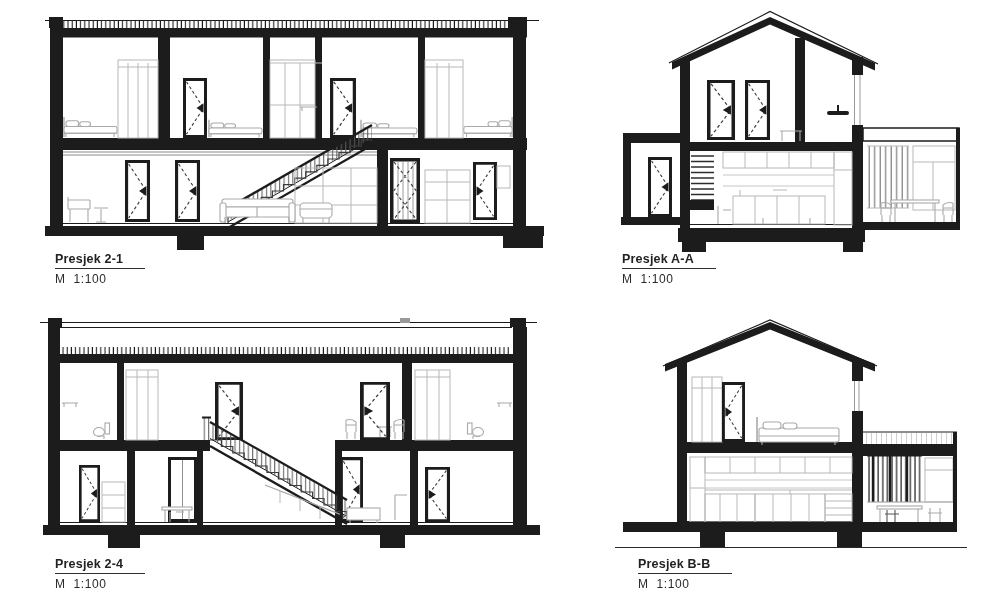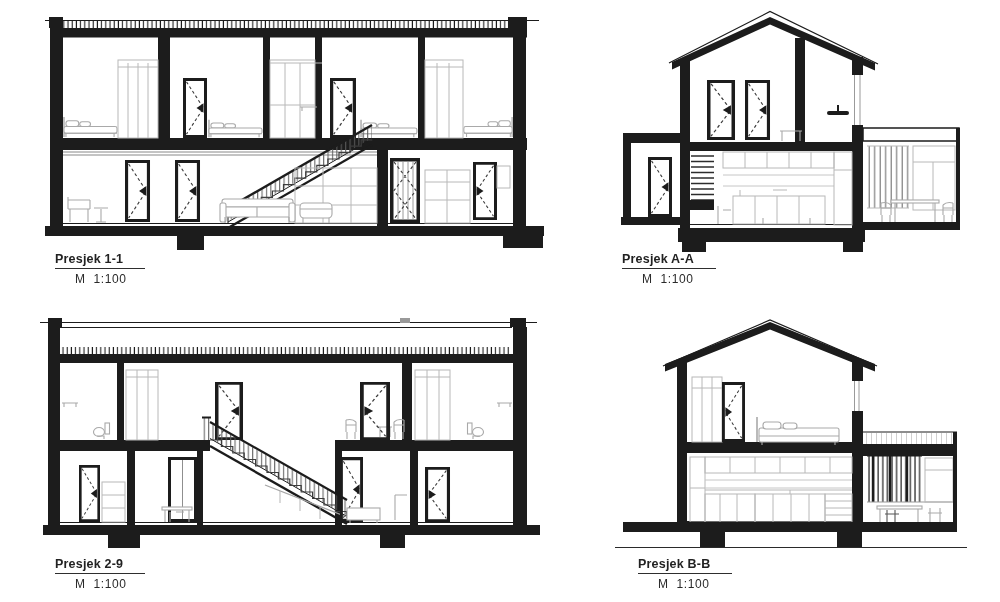--- a/index.html
+++ b/index.html
@@ -3,21 +3,21 @@
 <meta charset="utf-8">
 <style>
   html,body{margin:0;padding:0;background:#ffffff;}
   .sheet{position:relative;width:1000px;height:602px;background:#ffffff;overflow:hidden;
          font-family:"Liberation Sans",sans-serif;}
   .panel{position:absolute;margin:0;}
   .panel svg{display:block;}
   .label{position:absolute;color:#222;}
   .label-title{display:table;font-size:12.5px;font-weight:bold;letter-spacing:.2px;
                border-bottom:1.6px solid #2e2e2e;padding:0 22px 2px 0;}
-  .label-scale{font-size:12px;padding-top:3px;white-space:pre;letter-spacing:.6px;color:#2a2a2a;margin-left:20px;}
+  .label-scale{font-size:12px;padding-top:3px;white-space:pre;letter-spacing:.6px;color:#2a2a2a;}
   
   .blk{fill:#1c1c1c;}
   .ln{stroke:#1c1c1c;fill:none;}
   .dsh{stroke:#3a3a3a;stroke-width:1.1;fill:none;stroke-dasharray:3 2.6;}
   .fur{fill:#ffffff;stroke:#a9a9a9;stroke-width:1.1;}
   .furl{stroke:#a9a9a9;fill:none;stroke-width:1.1;}
   .kit{stroke:#b8b8b8;fill:none;stroke-width:1;}
 </style>
 </head>
 <body>
@@ -419,29 +419,29 @@
       <g>
         <rect x="8" y="204" width="334" height="10" class="blk"></rect>
         <rect x="85" y="214" width="25" height="15" class="blk"></rect>
         <rect x="222" y="214" width="25" height="15" class="blk"></rect>
         <path d="M0 229.5H352" stroke="#2a2a2a" stroke-width="1" fill="none"></path>
       </g>
     </svg>
   </figure>
 
   <div class="label" style="left:55px;top:252px">
-    <div class="label-title">Presjek 1-1</div>
+    <div class="label-title">Presjek 2-1</div>
     <div class="label-scale">M  1:100</div>
   </div>
   <div class="label" style="left:622px;top:252px">
     <div class="label-title">Presjek A-A</div>
     <div class="label-scale">M  1:100</div>
   </div>
   <div class="label" style="left:55px;top:557px">
-    <div class="label-title">Presjek 2-9</div>
+    <div class="label-title">Presjek 2-4</div>
     <div class="label-scale">M  1:100</div>
   </div>
   <div class="label" style="left:638px;top:557px">
     <div class="label-title">Presjek B-B</div>
     <div class="label-scale">M  1:100</div>
   </div>
 
 </div>
 
 </body></html>

